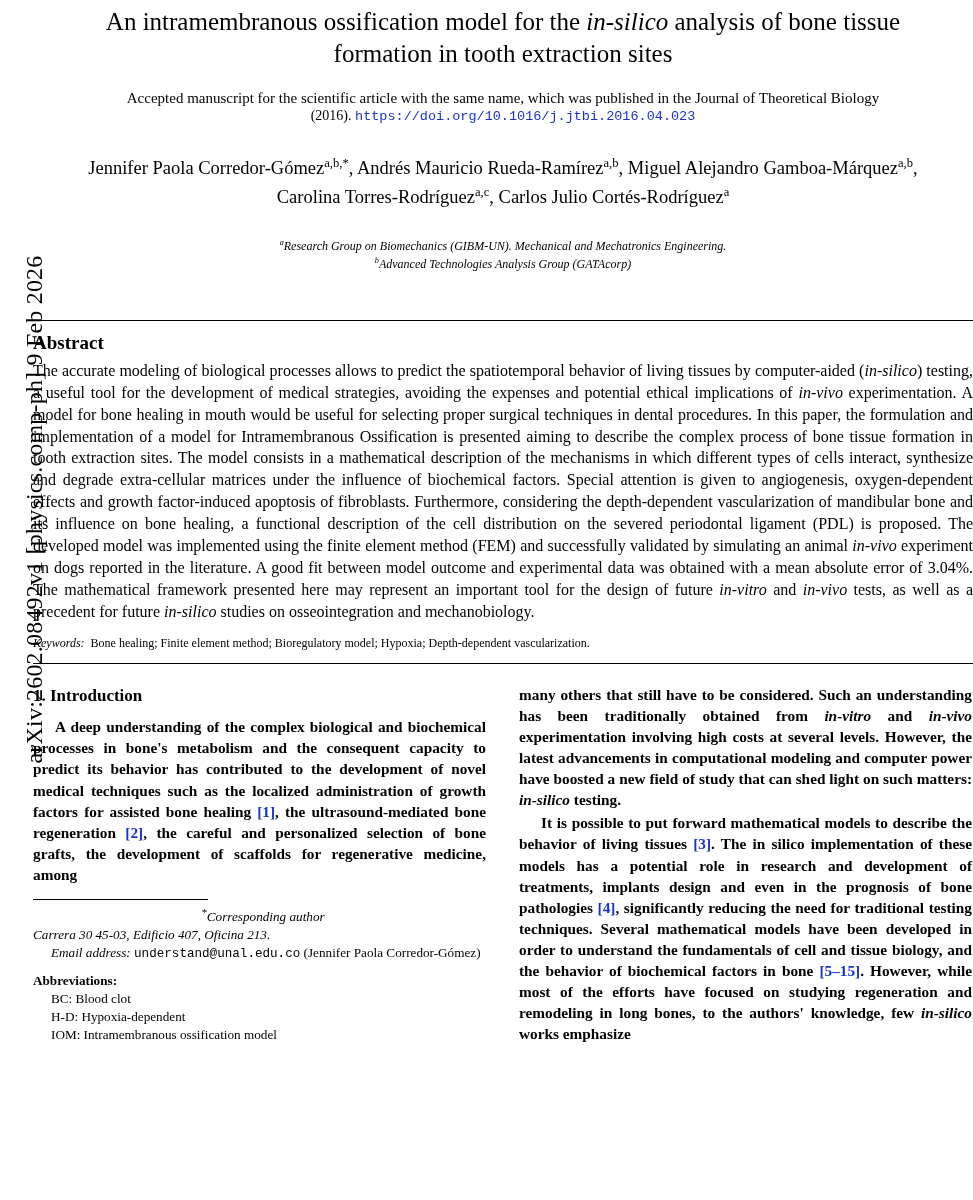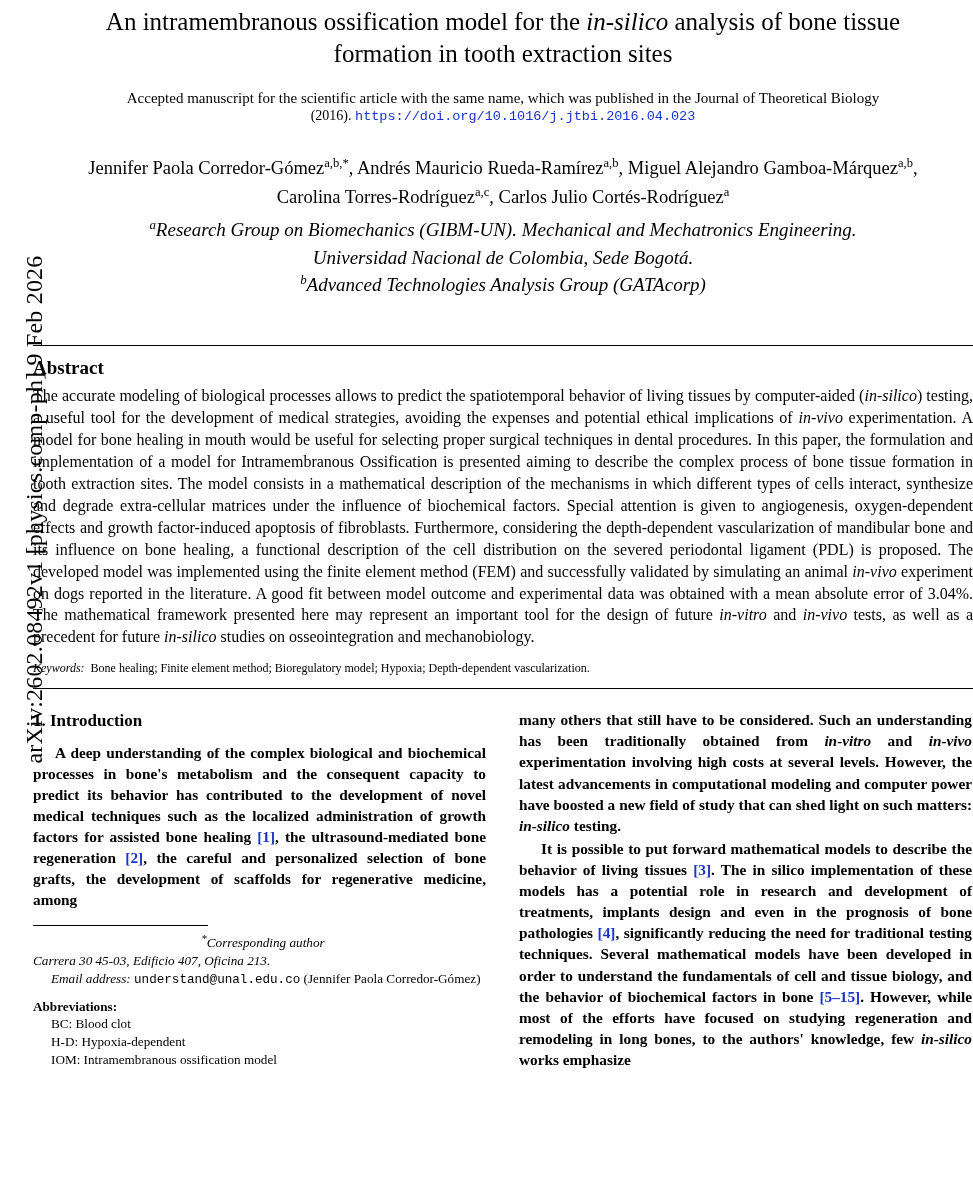--- a/index.html
+++ b/index.html
@@ -64,25 +64,25 @@
     color: #1a33cc;
   }
   .authors {
     font-size: 18.5px;
     text-align: center;
     margin-top: 30px;
     line-height: 1.5;
   }
   .authors sup, .aff sup { font-size: 0.68em; }
   .aff {
-    font-size: 19px;
+    font-size: 12px;
     font-style: italic;
     text-align: center;
     line-height: 1.45;
-    margin-top: 4px;
+    margin-top: 25px;
   }
   .rule {
     border: none;
     border-top: 1px solid #000;
     margin: 0;
     width: 940px;
   }
   .rule-top { margin-top: 46px; }
   .rule-bottom { margin-top: 12px; }
   .abstract-head {
@@ -162,21 +162,20 @@
       <span>(2016). </span><span class="doi">https://doi.org/10.1016/j.jtbi.2016.04.023</span>
     </div>
 
     <div class="authors">
       <span>Jennifer Paola Corredor-Gómez</span><sup>a,b,*</sup><span>, Andrés Mauricio Rueda-Ramírez</span><sup>a,b</sup><span>, Miguel Alejandro Gamboa-Márquez</span><sup>a,b</sup><span>,</span><br>
       <span>Carolina Torres-Rodríguez</span><sup>a,c</sup><span>, Carlos Julio Cortés-Rodríguez</span><sup>a</sup>
     </div>
 
     <div class="aff">
       <div><sup>a</sup><span>Research Group on Biomechanics (GIBM-UN). Mechanical and Mechatronics Engineering.</span></div>
-      <div><span>Universidad Nacional de Colombia, Sede Bogotá.</span></div>
       <div><sup>b</sup><span>Advanced Technologies Analysis Group (GATAcorp)</span></div>
     </div>
 
     <hr class="rule rule-top">
 
     <div class="abstract-head">Abstract</div>
 
     <div class="abstract-body">
       <span>The accurate modeling of biological processes allows to predict the spatiotemporal behavior of living tissues by computer-aided (</span><span class="it">in-silico</span><span>) testing, a useful tool for the development of medical strategies, avoiding the expenses and potential ethical implications of </span><span class="it">in-vivo</span><span> experimentation. A model for bone healing in mouth would be useful for selecting proper surgical techniques in dental procedures. In this paper, the formulation and implementation of a model for Intramembranous Ossification is presented aiming to describe the complex process of bone tissue formation in tooth extraction sites. The model consists in a mathematical description of the mechanisms in which different types of cells interact, synthesize and degrade extra-cellular matrices under the influence of biochemical factors. Special attention is given to angiogenesis, oxygen-dependent effects and growth factor-induced apoptosis of fibroblasts. Furthermore, considering the depth-dependent vascularization of mandibular bone and its influence on bone healing, a functional description of the cell distribution on the severed periodontal ligament (PDL) is proposed. The developed model was implemented using the finite element method (FEM) and successfully validated by simulating an animal </span><span class="it">in-vivo</span><span> experiment on dogs reported in the literature. A good fit between model outcome and experimental data was obtained with a mean absolute error of 3.04%. The mathematical framework presented here may represent an important tool for the design of future </span><span class="it">in-vitro</span><span> and </span><span class="it">in-vivo</span><span> tests, as well as a precedent for future </span><span class="it">in-silico</span><span> studies on osseointegration and mechanobiology.</span>
     </div>

